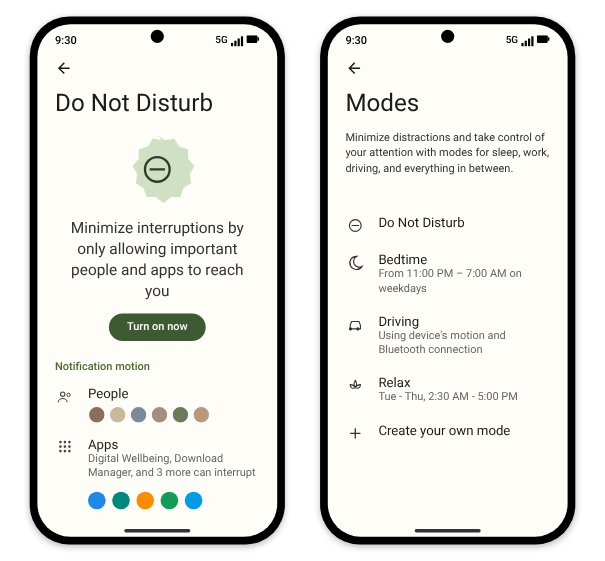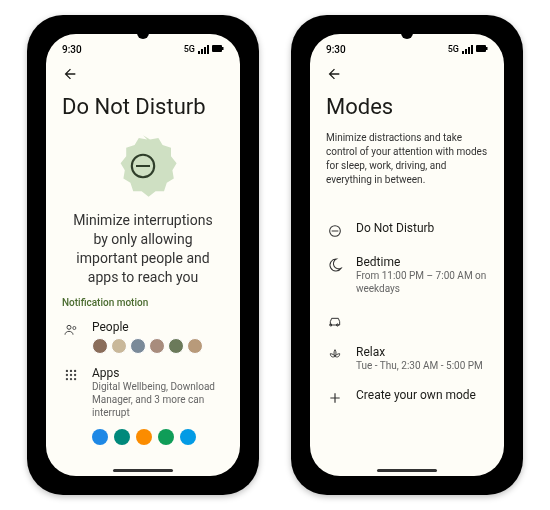--- a/index.html
+++ b/index.html
@@ -4,21 +4,21 @@
 <style>
   * { box-sizing: border-box; margin: 0; padding: 0; }
   body {
     width: 550px; height: 510px;
     background: #fff;
     font-family: -apple-system, BlinkMacSystemFont, "Segoe UI", Roboto, Arial, sans-serif;
     display: flex; gap: 32px; justify-content: center; align-items: center;
   }
   .phone {
     width: 232px; height: 480px;
-    background: #000; border-radius: 36px; padding: 19px;
+    background: #000; border-radius: 36px; padding: 7px;
     position: relative;
     box-shadow: 0 2px 6px rgba(0,0,0,.25);
   }
   .screen {
     width: 100%; height: 100%;
     background: #fefdf7;
     border-radius: 30px;
     overflow: hidden; position: relative;
     display: flex; flex-direction: column;
   }
@@ -103,20 +103,21 @@
       <h1 class="title">Do Not Disturb</h1>
       <div class="hero">
         <div class="badge">
           <svg viewBox="0 0 100 100">
             <path fill="#cfe0c3" d="M50 6l10 6 12-2 6 10 12 4 0 12 8 10-6 10 2 12-10 6-4 12-12 0-10 8-10-8-12 0-4-12-10-6 2-12-6-10 8-10 0-12 12-4 6-10 12 2z"></path>
             <circle cx="50" cy="50" r="16" fill="none" stroke="#2f3e2a" stroke-width="3"></circle>
             <line x1="40" y1="50" x2="60" y2="50" stroke="#2f3e2a" stroke-width="3"></line>
           </svg>
         </div>
         <div class="hero-text">Minimize interruptions by only allowing important people and apps to reach you</div>
+        <div class="cta">Turn on now</div>
       </div>
       <div class="section-label">Notification motion</div>
 
       <div class="list-item">
         <div class="li-icon">
           <svg width="16" height="16" viewBox="0 0 24 24">
               <circle cx="9" cy="8" r="3" fill="none" stroke="#444" stroke-width="1.5"></circle>
               <path d="M3 19c0-3 3-5 6-5s6 2 6 5" fill="none" stroke="#444" stroke-width="1.5"></path>
               <circle cx="17" cy="9" r="2.3" fill="none" stroke="#444" stroke-width="1.3"></circle>
             </svg>
@@ -220,20 +221,24 @@
               <div class="li-title">Bedtime</div>
               <div class="li-sub">From 11:00 PM – 7:00 AM on weekdays</div>
             </div>
           </div>
           <div class="list-item" style="padding: 8px 0px;">
             <div class="li-icon">
               <svg width="16" height="16" viewBox="0 0 24 24">
                 <path d="M5 13l2-5h10l2 5v5H5z M7 18a1.5 1.5 0 1 0 0 .01M17 18a1.5 1.5 0 1 0 0 .01" fill="none" stroke="#333" stroke-width="1.5"></path>
               </svg>
             </div>
+            <div class="li-body">
+              <div class="li-title">Driving</div>
+              <div class="li-sub">Using device's motion and Bluetooth connection</div>
+            </div>
           </div>
           <div class="list-item" style="padding: 8px 0px; justify-content: space-between;">
             <div class="li-icon">
               <svg width="16" height="16" viewBox="0 0 24 24">
                 <path d="M12 4c2 3 2 7 0 10-2-3-2-7 0-10zM5 10c3 0 6 2 7 4-3 2-7 1-7-4zM19 10c-3 0-6 2-7 4 3 2 7 1 7-4z" fill="none" stroke="#333" stroke-width="1.4"></path>
               </svg>
             </div>
             <div class="li-body">
               <div class="li-title">Relax</div>
               <div class="li-sub">Tue - Thu, 2:30 AM - 5:00 PM</div>

